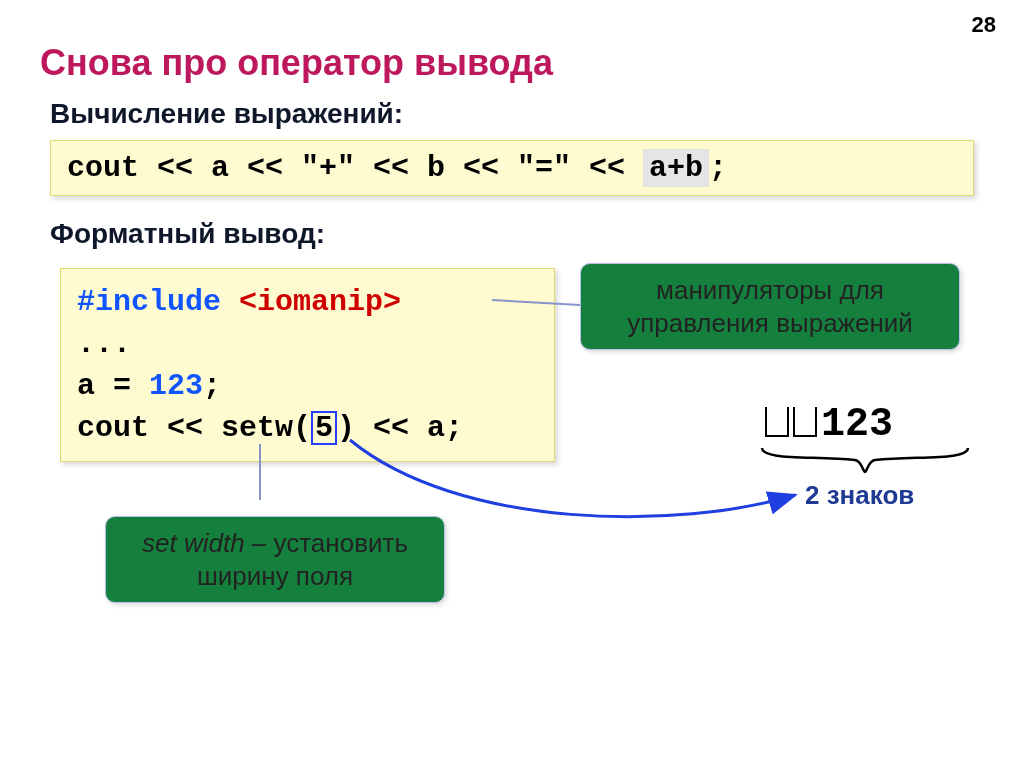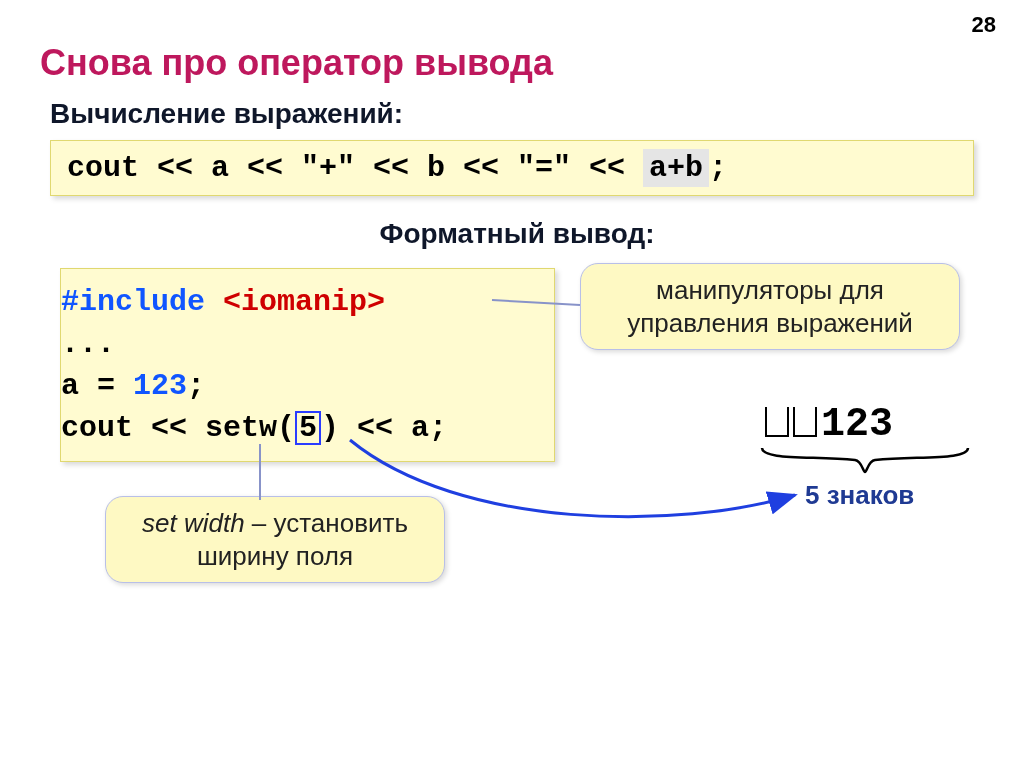--- a/index.html
+++ b/index.html
@@ -58,34 +58,34 @@
     position: absolute;
     left: 60px;
     top: 268px;
     width: 495px;
     background: #fffbd0;
     border: 1px solid #e0d870;
     box-shadow: 3px 3px 5px rgba(0,0,0,0.15);
     font-family: "Courier New", monospace;
     font-size: 30px;
     font-weight: bold;
-    padding: 12px 16px 12px 0;
+    padding: 12px 16px 12px 16px;
     line-height: 1.4;
     color: #000;
   }
   .c-blue { color: #1055ff; }
   .c-red  { color: #cf0000; }
   .c-mag  { color: #1055ff; }
   .outline-box { border: 2px solid #2a3cff; padding: 0 2px; display:inline-block; line-height:1; }
 
   .callout {
     position: absolute;
-    background: #fef9c3;
+    background: #15803d;
     border: 1px solid #b8bfe8;
-    border-radius: 18px;
+    border-radius: 10px;
     box-shadow: 2px 2px 5px rgba(0,0,0,0.15);
     font-size: 26px;
     color: #222;
     text-align: center;
     padding: 10px 18px;
     line-height: 1.25;
   }
   .callout em { font-style: italic; }
 
   .output {
@@ -131,21 +131,21 @@
   <div class="page-num">28</div>
 
   <h1 class="title">Снова про оператор вывода</h1>
 
   <div class="subhead">Вычисление выражений:</div>
 
   <div class="code-wide">
     <span>cout &lt;&lt; a &lt;&lt; "+" &lt;&lt; b &lt;&lt; "=" &lt;&lt; </span><span class="hl-green">a+b</span><span>;</span>
   </div>
 
-  <div class="subhead" style="margin-top:10px;text-align:center;">Форматный вывод:</div>
+  <div class="subhead" style="margin-top:10px;">Форматный вывод:</div>
 
   <div class="code-block">
     <div>
       <span class="c-blue">#include </span><span class="c-red">&lt;iomanip&gt;</span>
     </div>
     <div>...</div>
     <div>
       <span>a = </span><span class="c-mag">123</span><span>;</span>
     </div>
     <div>
@@ -155,21 +155,21 @@
 
   <div class="callout" style="left:580px; top:263px; width:380px;">
     <div>манипуляторы для</div>
     <div>управления выражений</div>
   </div>
 
   <svg class="arrow-top" style="left:0;top:0;width:1024px;height:767px;position:absolute;pointer-events:none;">
     <line x1="580" y1="305" x2="492" y2="300" stroke="#8893c9" stroke-width="2"></line>
   </svg>
 
-  <div class="callout" style="left:105px; top:496px; width:340px;">
+  <div class="callout" style="left:105px; top:516px; width:340px;">
     <div>
       <em>set width</em><span> – установить</span>
     </div>
     <div>ширину поля</div>
   </div>
 
   <svg style="left:0;top:0;width:1024px;height:767px;position:absolute;pointer-events:none;">
     <line x1="260" y1="500" x2="260" y2="444" stroke="#8893c9" stroke-width="2"></line>
   </svg>
 
@@ -184,15 +184,15 @@
 
   <div class="output">
     <span class="spacer-mark"></span><span class="spacer-mark"></span><span>123</span>
   </div>
 
   <div class="brace">
     <svg viewBox="0 0 210 28">
       <path d="M 2 2 C 2 14, 50 10, 95 14 C 102 15, 103 26, 105 26 C 107 26, 108 15, 115 14 C 160 10, 208 14, 208 2" fill="none" stroke="#000" stroke-width="2.5"></path>
     </svg>
   </div>
-  <div class="five-label">5 знаков</div>
+  <div class="five-label">2 знаков</div>
 
 </div>
 
 </body></html>

